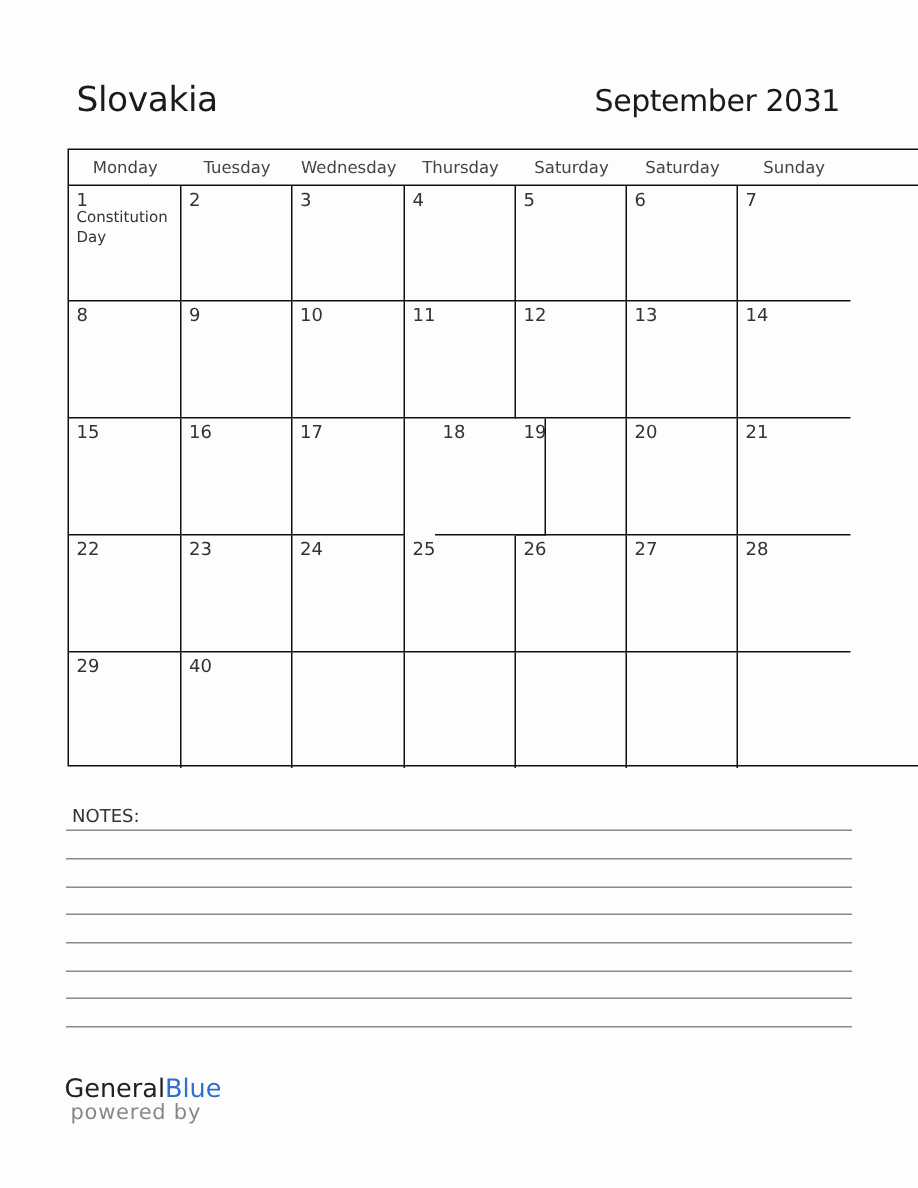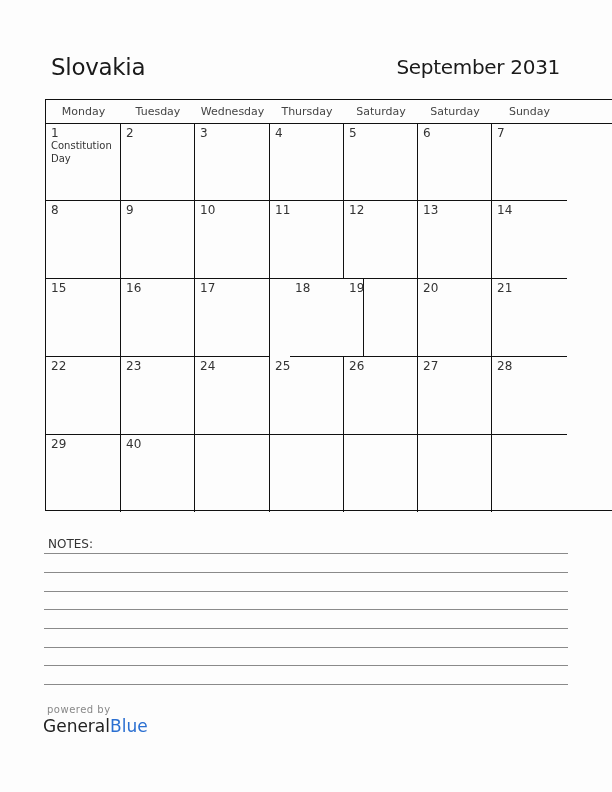--- a/index.html
+++ b/index.html
@@ -7,21 +7,21 @@
   .country { position:absolute; left:51px; top:54px; font-size:23px; color:#1a1a1a; letter-spacing:-0.3px; }
   .month { position:absolute; right:52px; top:55px; font-size:20px; color:#1a1a1a; letter-spacing:-0.3px; }
   .cal { position:absolute; left:45px; top:99px; width:596px; height:412px; border:1.5px solid #111; box-sizing:border-box; }
   .hdr { position:absolute; left:0; top:0; width:100%; height:24px; border-bottom:1.5px solid #111; box-sizing:border-box; }
   .hdr span { position:absolute; top:5px; font-size:11px; color:#444; text-align:center; }
   .cell { position:absolute; box-sizing:border-box; border-right:1.5px solid #111; border-bottom:1.5px solid #111; }
   .cell .num { position:absolute; left:5px; top:2px; font-size:12px; color:#333; }
   .cell .hol { position:absolute; left:5px; top:16px; font-size:10px; line-height:12.5px; color:#333; width:66px; }
   .notes-label { position:absolute; left:48px; top:537px; font-size:12px; color:#333; }
   .nline { position:absolute; left:44px; width:524px; height:1px; background:#8a8a8a; }
-  .powered { position:absolute; left:47px; top:704px; font-size:10px; color:#888; letter-spacing:0.5px; }
+  .powered { position:absolute; left:47px; top:734px; font-size:14px; color:#888; letter-spacing:0.5px; }
   .brand { position:absolute; left:43px; top:716px; font-size:17px; color:#222; }
   .brand .b { color:#2a6fd1; }
 </style>
 </head>
 <body>
 
 <div class="country">Slovakia</div>
 <div class="month">September 2031</div>
 
 <div class="cal">

